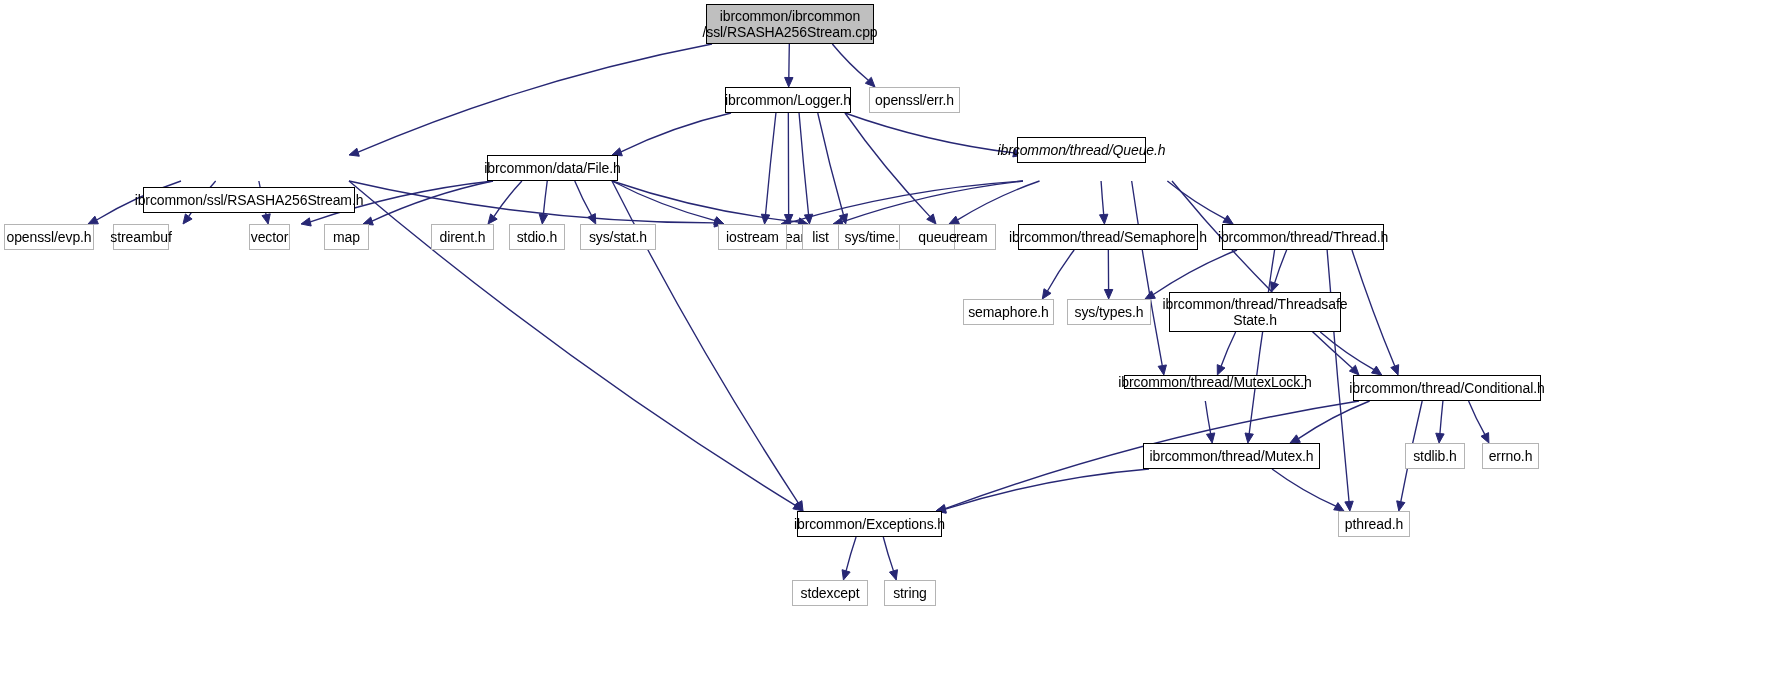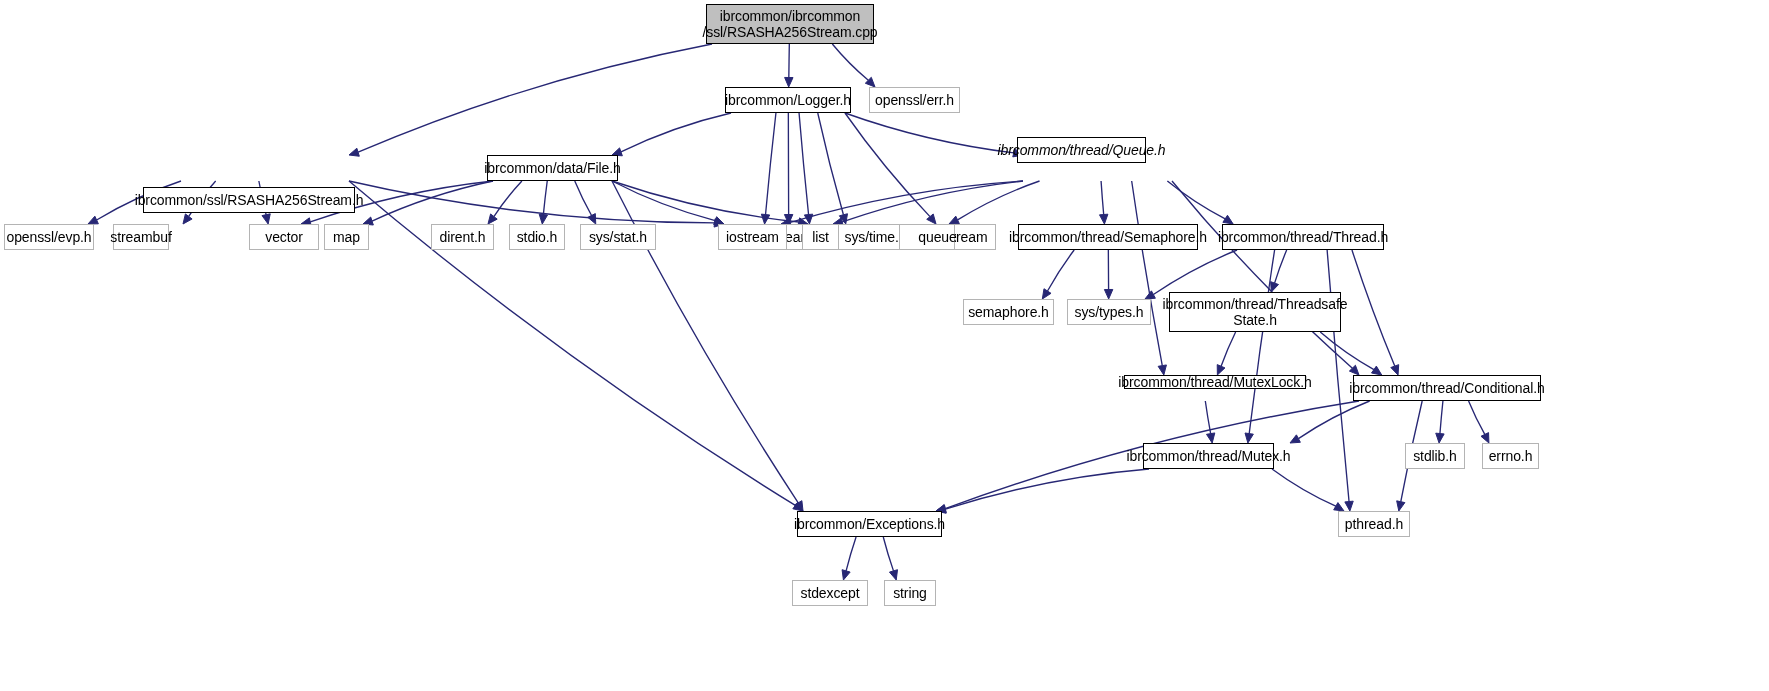--- a/index.html
+++ b/index.html
@@ -126,37 +126,37 @@
       <div class="node strong" style="left: 725px; top: 87px; width: 126px; height: 26px;">ibrcommon/Logger.h</div>
       <div class="node" style="left: 869px; top: 87px; width: 91px; height: 26px;">openssl/err.h</div>
       <div class="node strong" style="left: 143px; top: 155px; width: 212px; height: 26px; margin-top: 32px;">ibrcommon/ssl/RSASHA256Stream.h</div>
       <div class="node strong" style="left: 487px; top: 155px; width: 131px; height: 26px;">ibrcommon/data/File.h</div>
       <div class="node" style="left: 757px; top: 224px; width: 64px; height: 26px;">fstream</div>
       <div class="node" style="left: 836px; top: 224px; width: 79px; height: 26px;">sys/time.h</div>
       <div class="node" style="left: 930px; top: 224px; width: 66px; height: 26px;">sstream</div>
       <div class="node strong" style="left: 1017px; top: 137px; width: 129px; height: 26px; font-style: italic;">ibrcommon/thread/Queue.h</div>
       <div class="node" style="left: 4px; top: 224px; width: 90px; height: 26px;">openssl/evp.h</div>
       <div class="node" style="left: 113px; top: 224px; width: 56px; height: 26px;">streambuf</div>
-      <div class="node" style="left: 249px; top: 224px; width: 70px; height: 26px;">vector</div>
+      <div class="node" style="left: 249px; top: 224px; width: 41px; height: 26px;">vector</div>
       <div class="node" style="left: 324px; top: 224px; width: 45px; height: 26px;">map</div>
       <div class="node" style="left: 431px; top: 224px; width: 63px; height: 26px;">dirent.h</div>
       <div class="node" style="left: 509px; top: 224px; width: 56px; height: 26px;">stdio.h</div>
       <div class="node" style="left: 580px; top: 224px; width: 76px; height: 26px;">sys/stat.h</div>
       <div class="node" style="left: 718px; top: 224px; width: 69px; height: 26px;">iostream</div>
       <div class="node" style="left: 802px; top: 224px; width: 37px; height: 26px;">list</div>
       <div class="node" style="left: 899px; top: 224px; width: 56px; height: 26px; padding-left: 21px;">queue</div>
       <div class="node strong" style="left: 1018px; top: 224px; width: 180px; height: 26px;">ibrcommon/thread/Semaphore.h</div>
       <div class="node strong" style="left: 1222px; top: 224px; width: 162px; height: 26px;">ibrcommon/thread/Thread.h</div>
       <div class="node" style="left: 963px; top: 299px; width: 91px; height: 26px;">semaphore.h</div>
       <div class="node" style="left: 1067px; top: 299px; width: 84px; height: 26px;">sys/types.h</div>
       <div class="node strong" style="left: 1169px; top: 292px; width: 172px; height: 40px;">ibrcommon/thread/Threadsafe
 State.h</div>
       <div class="node strong" style="left: 1124px; top: 375px; width: 182px; height: 14px;">ibrcommon/thread/MutexLock.h</div>
       <div class="node strong" style="left: 1353px; top: 375px; width: 188px; height: 26px; text-align: right;">ibrcommon/thread/Conditional.h</div>
-      <div class="node strong" style="left: 1143px; top: 443px; width: 131px; height: 26px;">ibrcommon/thread/Mutex.h</div>
+      <div class="node strong" style="left: 1143px; top: 443px; width: 177px; height: 26px;">ibrcommon/thread/Mutex.h</div>
       <div class="node" style="left: 1405px; top: 443px; width: 60px; height: 26px;">stdlib.h</div>
       <div class="node" style="left: 1482px; top: 443px; width: 57px; height: 26px;">errno.h</div>
       <div class="node" style="left: 1338px; top: 511px; width: 72px; height: 26px;">pthread.h</div>
       <div class="node strong" style="left: 797px; top: 511px; width: 145px; height: 26px;">ibrcommon/Exceptions.h</div>
       <div class="node" style="left: 792px; top: 580px; width: 76px; height: 26px;">stdexcept</div>
       <div class="node" style="left: 884px; top: 580px; width: 52px; height: 26px;">string</div>
     </div>
 </div>
 
 </body></html>

